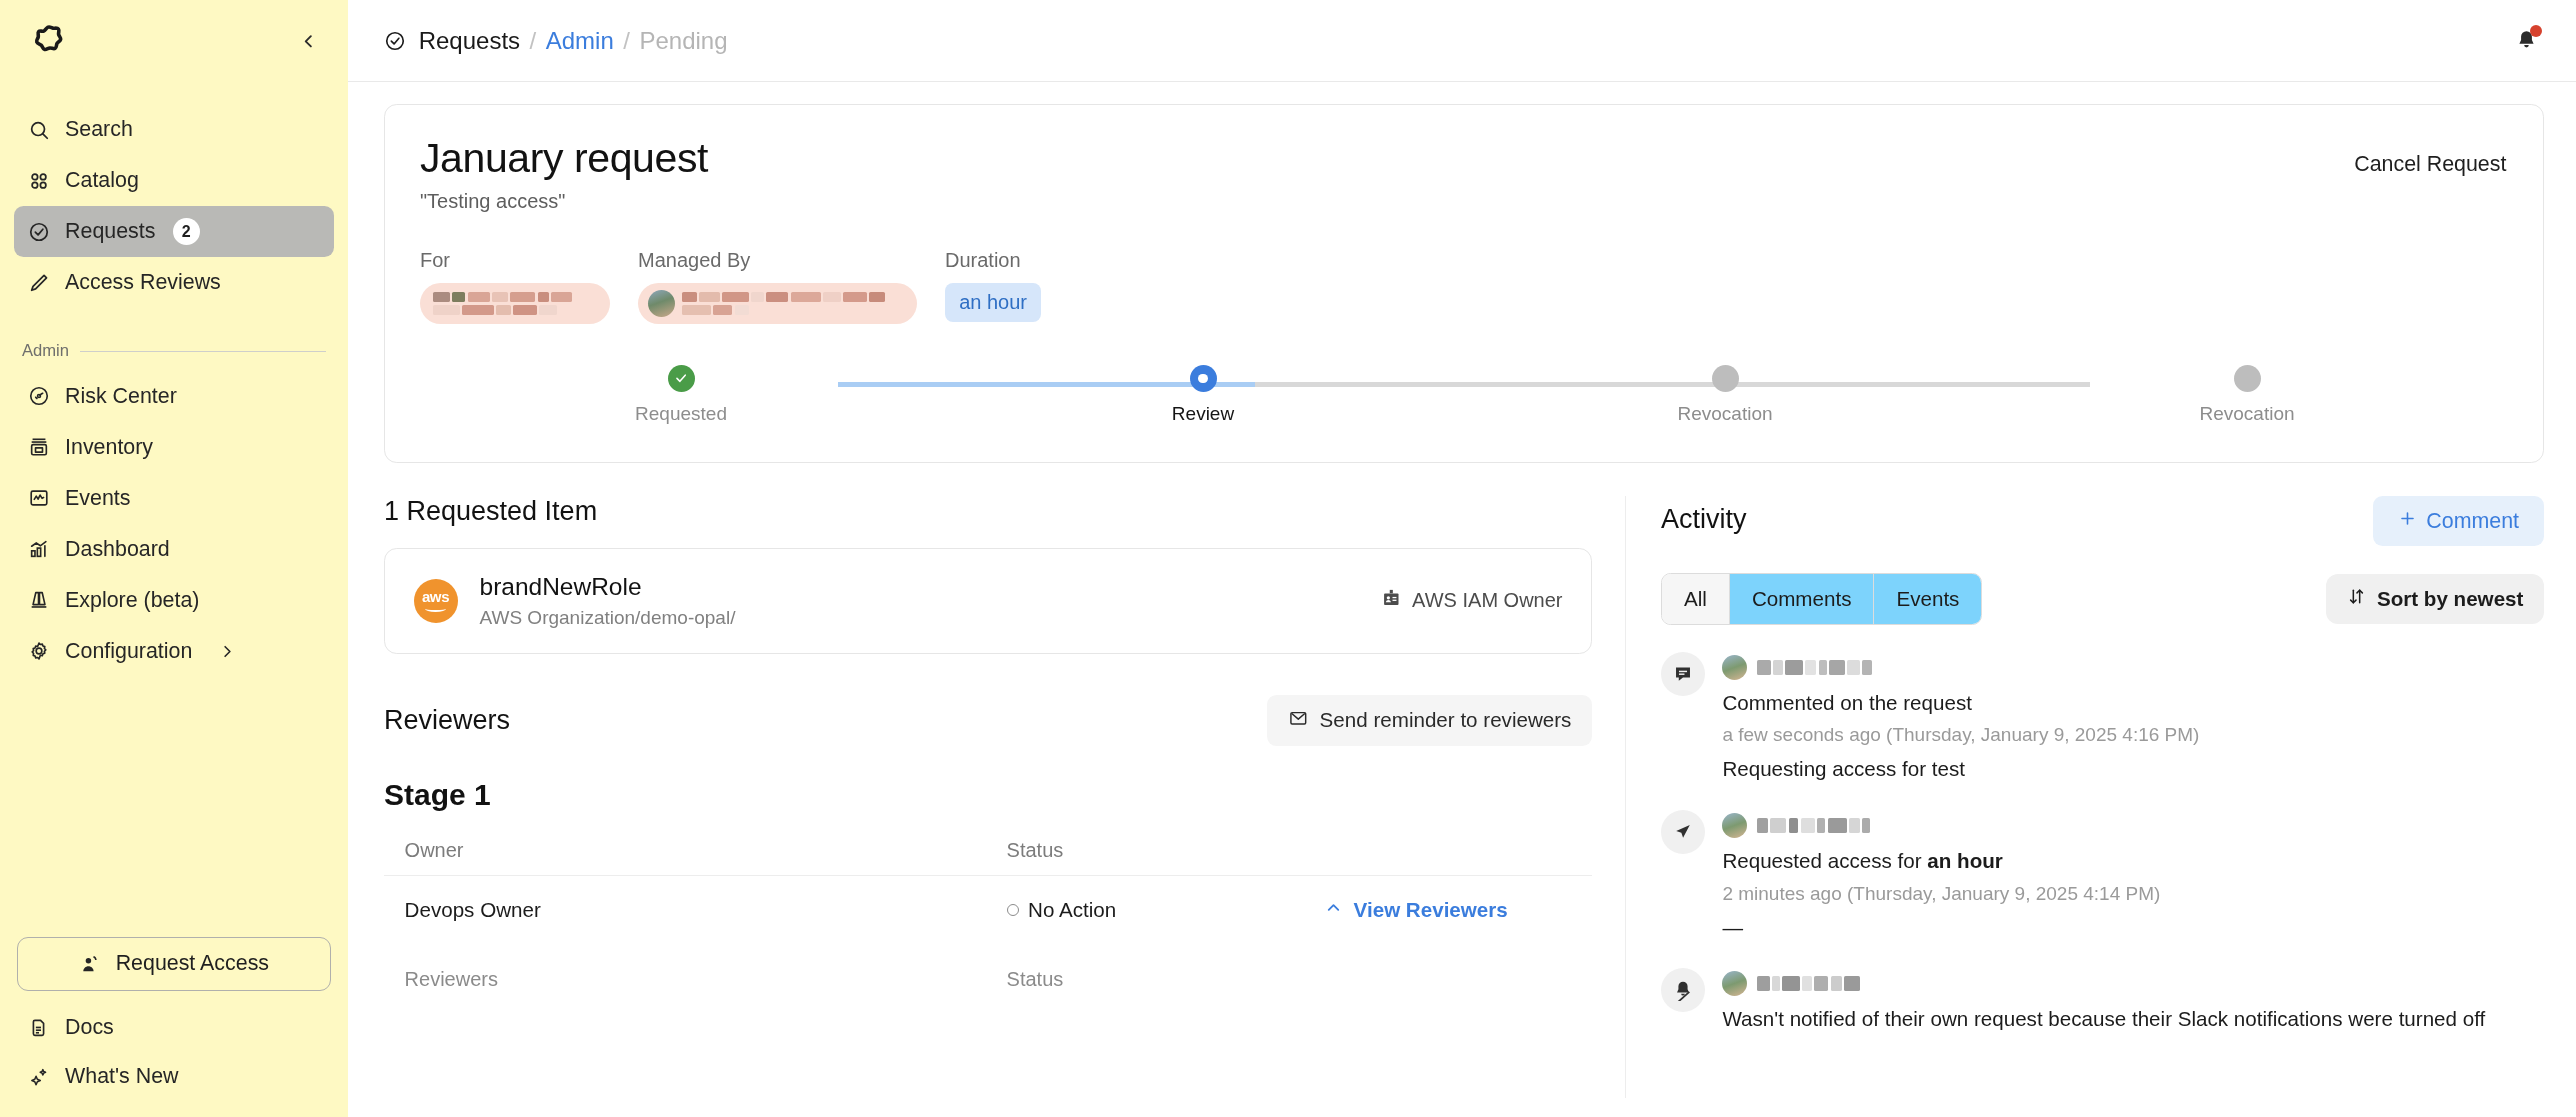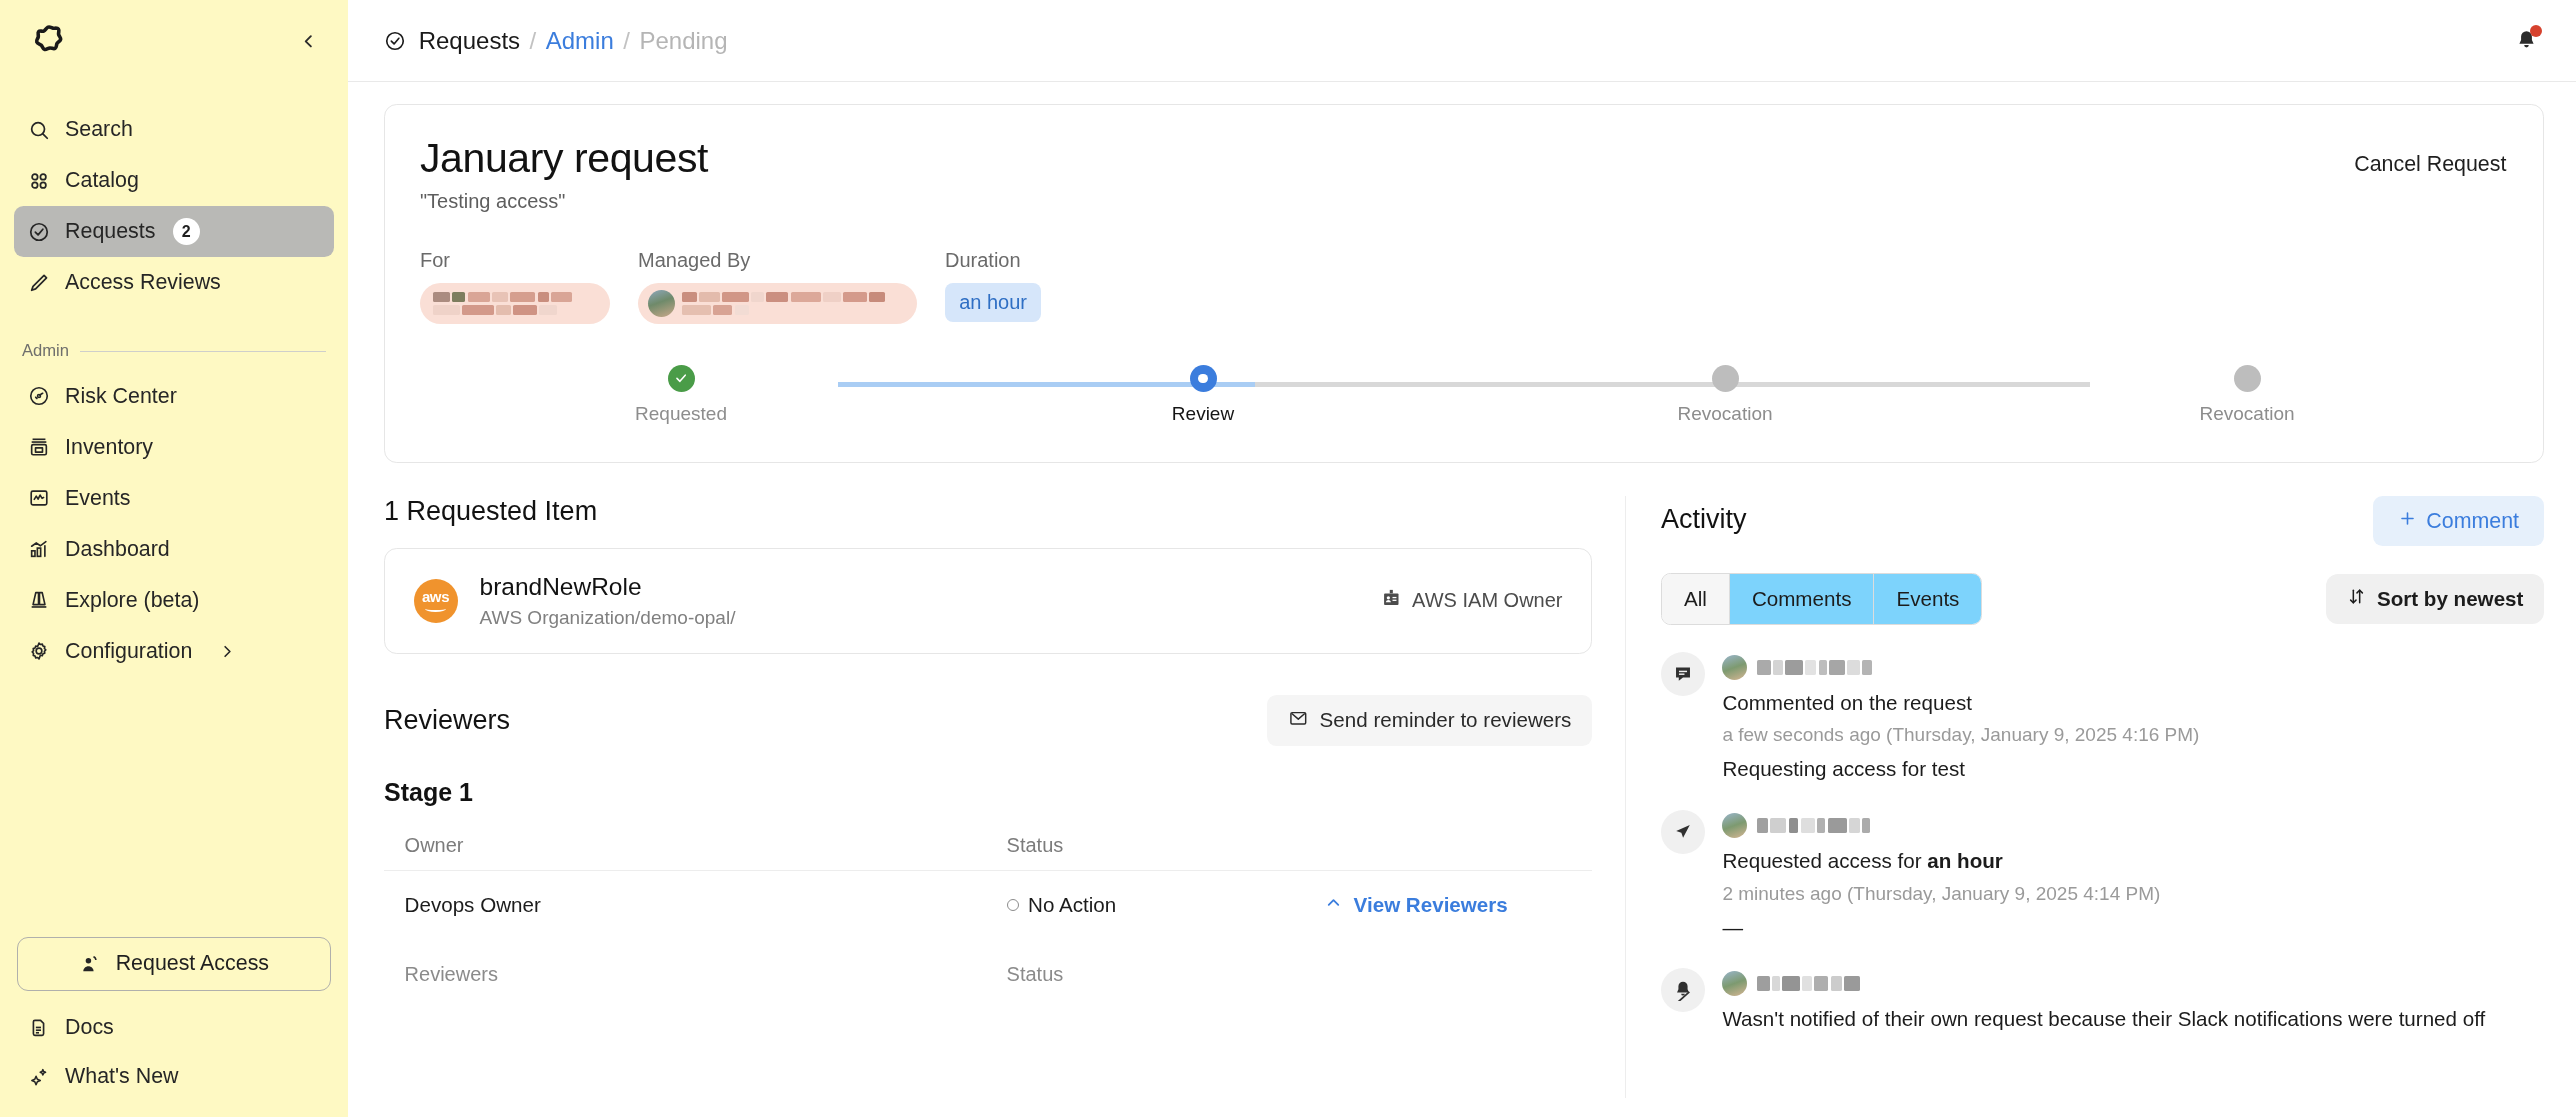--- a/index.html
+++ b/index.html
@@ -151,21 +151,21 @@
   .item-path { font-size: 19px; color: #808080; margin-top: 6.3px; }
   .item-type { display: flex; align-items: center; gap: 11px; font-size: 20px; color: #4c4c4c; }
 
   .reviewers-head { display: flex; align-items: center; justify-content: space-between; margin-top: 41px; }
   .reviewers-title { font-size: 27px; color: #121212; }
   .reminder-btn {
     background: #f5f5f5; border: none; border-radius: 9.5px;
     padding: 12.7px 20.6px; display: flex; align-items: center; gap: 11px;
     font-size: 20.6px; color: #2a2a2a; font-family: inherit; cursor: pointer;
   }
-  .stage-title { font-size: 25px; font-weight: bold; color: #121212; margin-top: 32px; }
+  .stage-title { font-size: 30px; font-weight: bold; color: #121212; margin-top: 32px; }
   .tbl { margin-top: 27px; }
   .tbl-head { display: flex; font-size: 20px; color: #7c7c7c; padding: 0 20.6px 12.7px 20.6px; }
   .tbl-row {
     display: flex; align-items: center; border-top: 0.8px solid #ededed;
     padding: 22px 20.6px; font-size: 20.6px; color: #1c1c1c;
   }
   .c-owner { width: 602px; flex: 0 0 602px; }
   .c-status { width: 317px; flex: 0 0 317px; display: flex; align-items: center; gap: 9.5px; }
   .status-dot-o { width: 12px; height: 12px; border-radius: 50%; border: 1.6px solid #8c8c8c; display: inline-block; }
   .view-reviewers {

